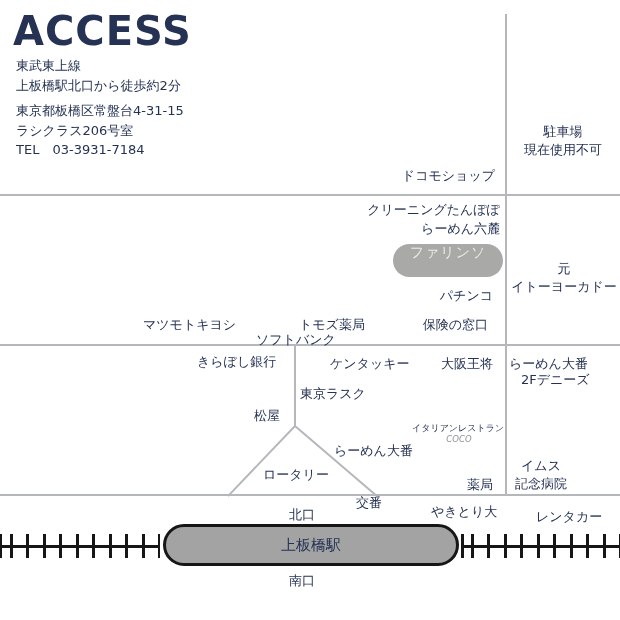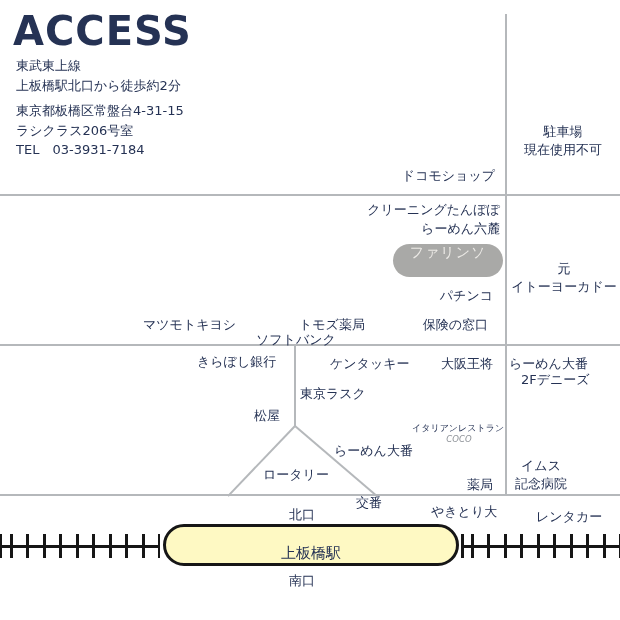--- a/index.html
+++ b/index.html
@@ -27,22 +27,22 @@
   .road-v{width:2px;}
   .road-diag{height:2px;transform-origin:0 50%;}
 
   
   .rail{position:absolute;top:534px;height:24px;
         background-image:repeating-linear-gradient(to right, var(--rail-black) 0 3px, transparent 3px 16.5px);
         background-position:10px 0;}
   .rail::after{content:"";position:absolute;left:0;right:0;top:10.5px;height:3px;background:var(--rail-black);}
 
   
-  .station{position:absolute;left:163px;top:524px;width:296px;height:42px;background:#fef9c3;
-           border:3px solid var(--rail-black);border-radius:26px;display:flex;align-items:flex-end;
+  .station{position:absolute;left:163px;top:524px;width:296px;height:42px;background:#a3a3a3;
+           border:3px solid var(--rail-black);border-radius:26px;display:flex;align-items:center;
            justify-content:center;box-sizing:border-box;z-index:3;font-family:Liberation Serif, serif;}
   .station span{font-size:15px;color:var(--text-navy);font-weight:500;}
 
   
   .dest{position:absolute;left:393px;top:244px;width:110px;height:33px;background:var(--pill-bg);
         border-radius:17px;display:flex;justify-content:center;z-index:2;}
   .dest span{color:var(--pill-text);font-size:14px;letter-spacing:1px;}
 
   
   .lbl{position:absolute;font-size:13px;color:var(--text-navy);white-space:nowrap;

